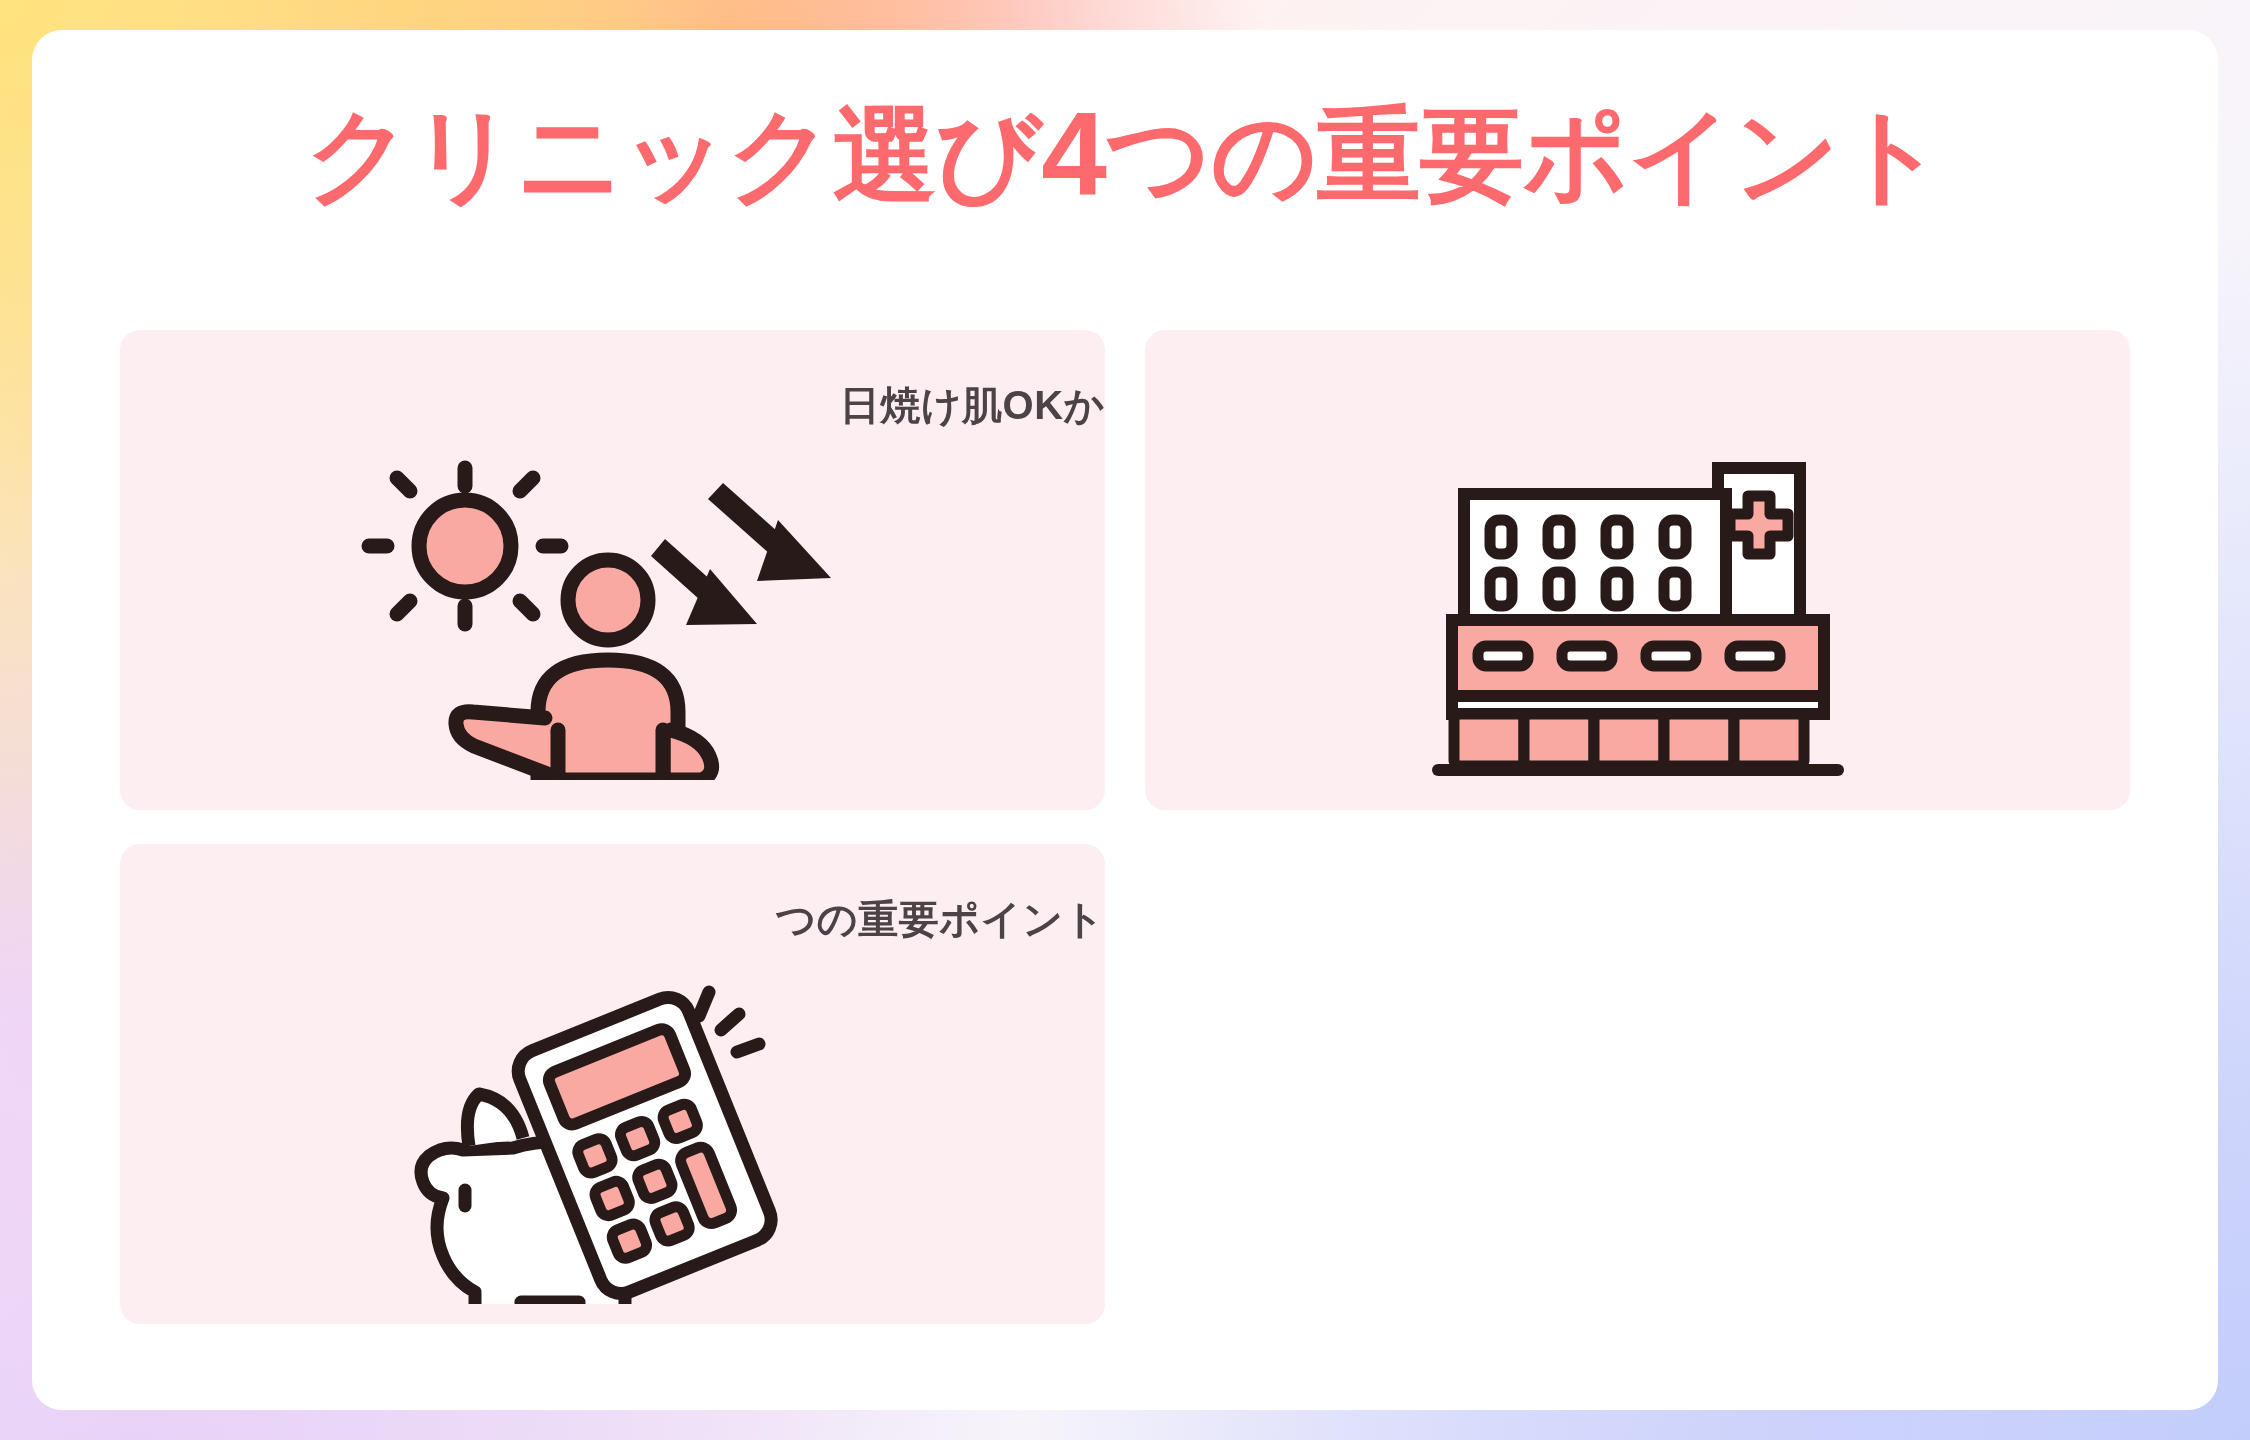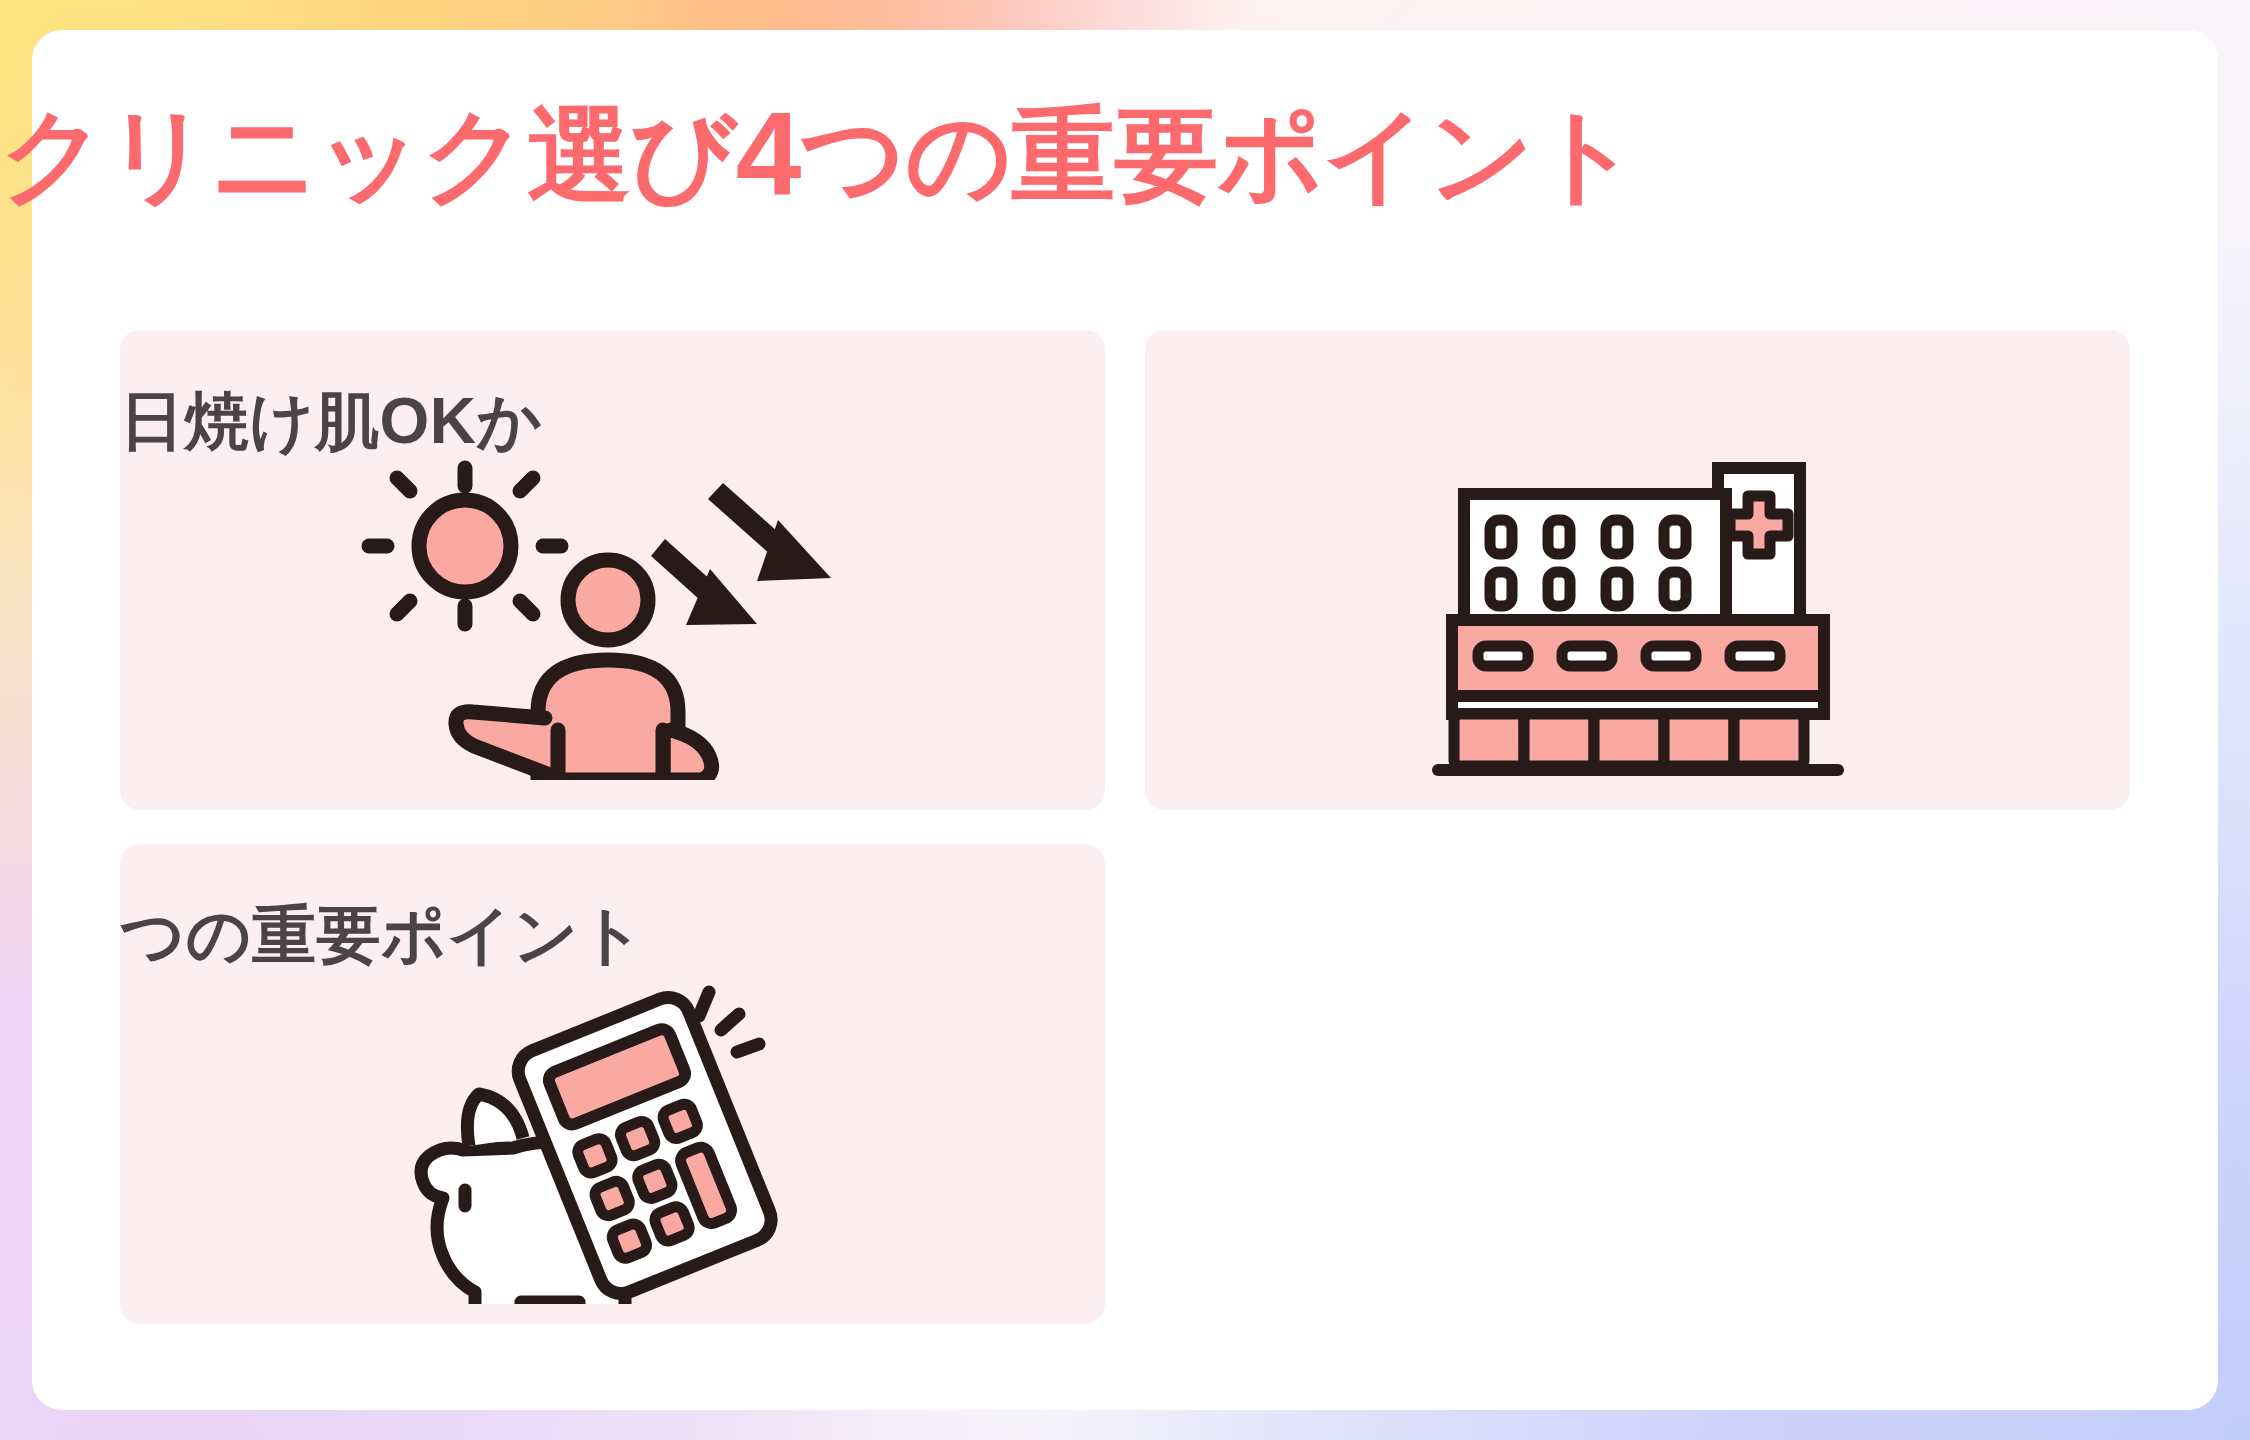--- a/index.html
+++ b/index.html
@@ -27,21 +27,21 @@
     left:32px; top:30px;
     width:2186px; height:1380px;
     background:#ffffff;
     border-radius:30px;
   }
 
   
   .title {
     position:absolute;
     left:0; top:95px; width:100%;
-    text-align:left;
+    text-align:center;
     color:#fc6a6e;
     font-size:104px;
     font-weight:bold;
     letter-spacing:-1px;
     line-height:1;
     white-space:nowrap;
   }
   .title .num {
     font-size:118px;
     font-weight:bold;
@@ -60,23 +60,23 @@
   }
   .card {
     background:#fdeef2;
     border-radius:20px;
     position:relative;
     overflow:hidden;
   }
   .card-title {
     position:absolute;
     left:0; top:48px; width:100%;
-    text-align:left;
+    text-align:right;
     color:#4c4347;
-    font-size:64px;
+    font-size:40px;
     font-weight:bold;
     letter-spacing:0.5px;
     white-space:nowrap;
   }
   .card-art {
     position:absolute;
     left:0; top:120px; width:100%; height:350px;
     display:flex;
     align-items:flex-start;
     justify-content:center;

